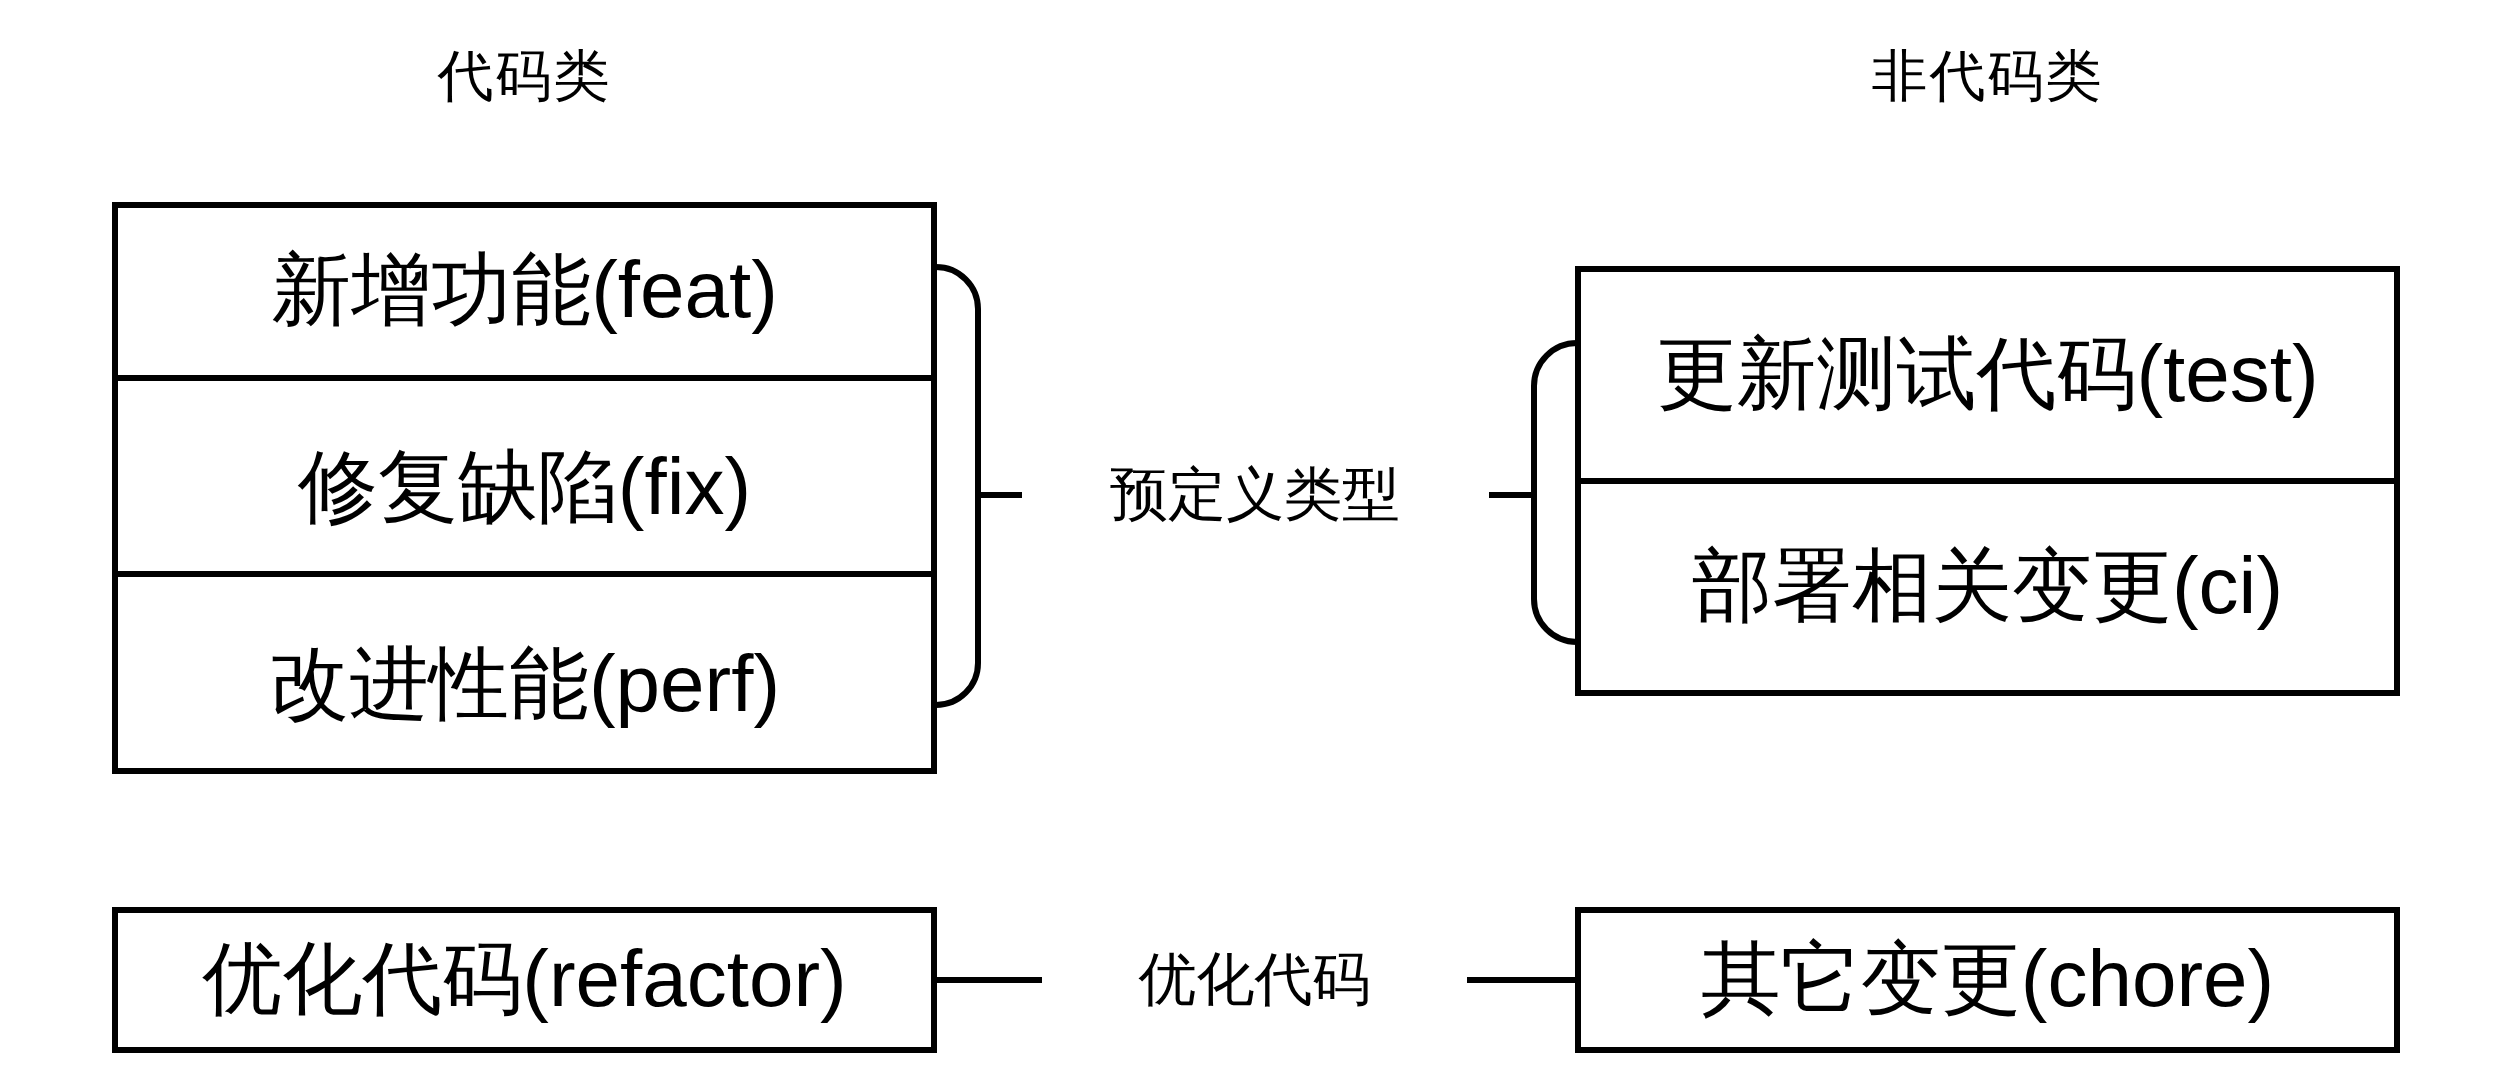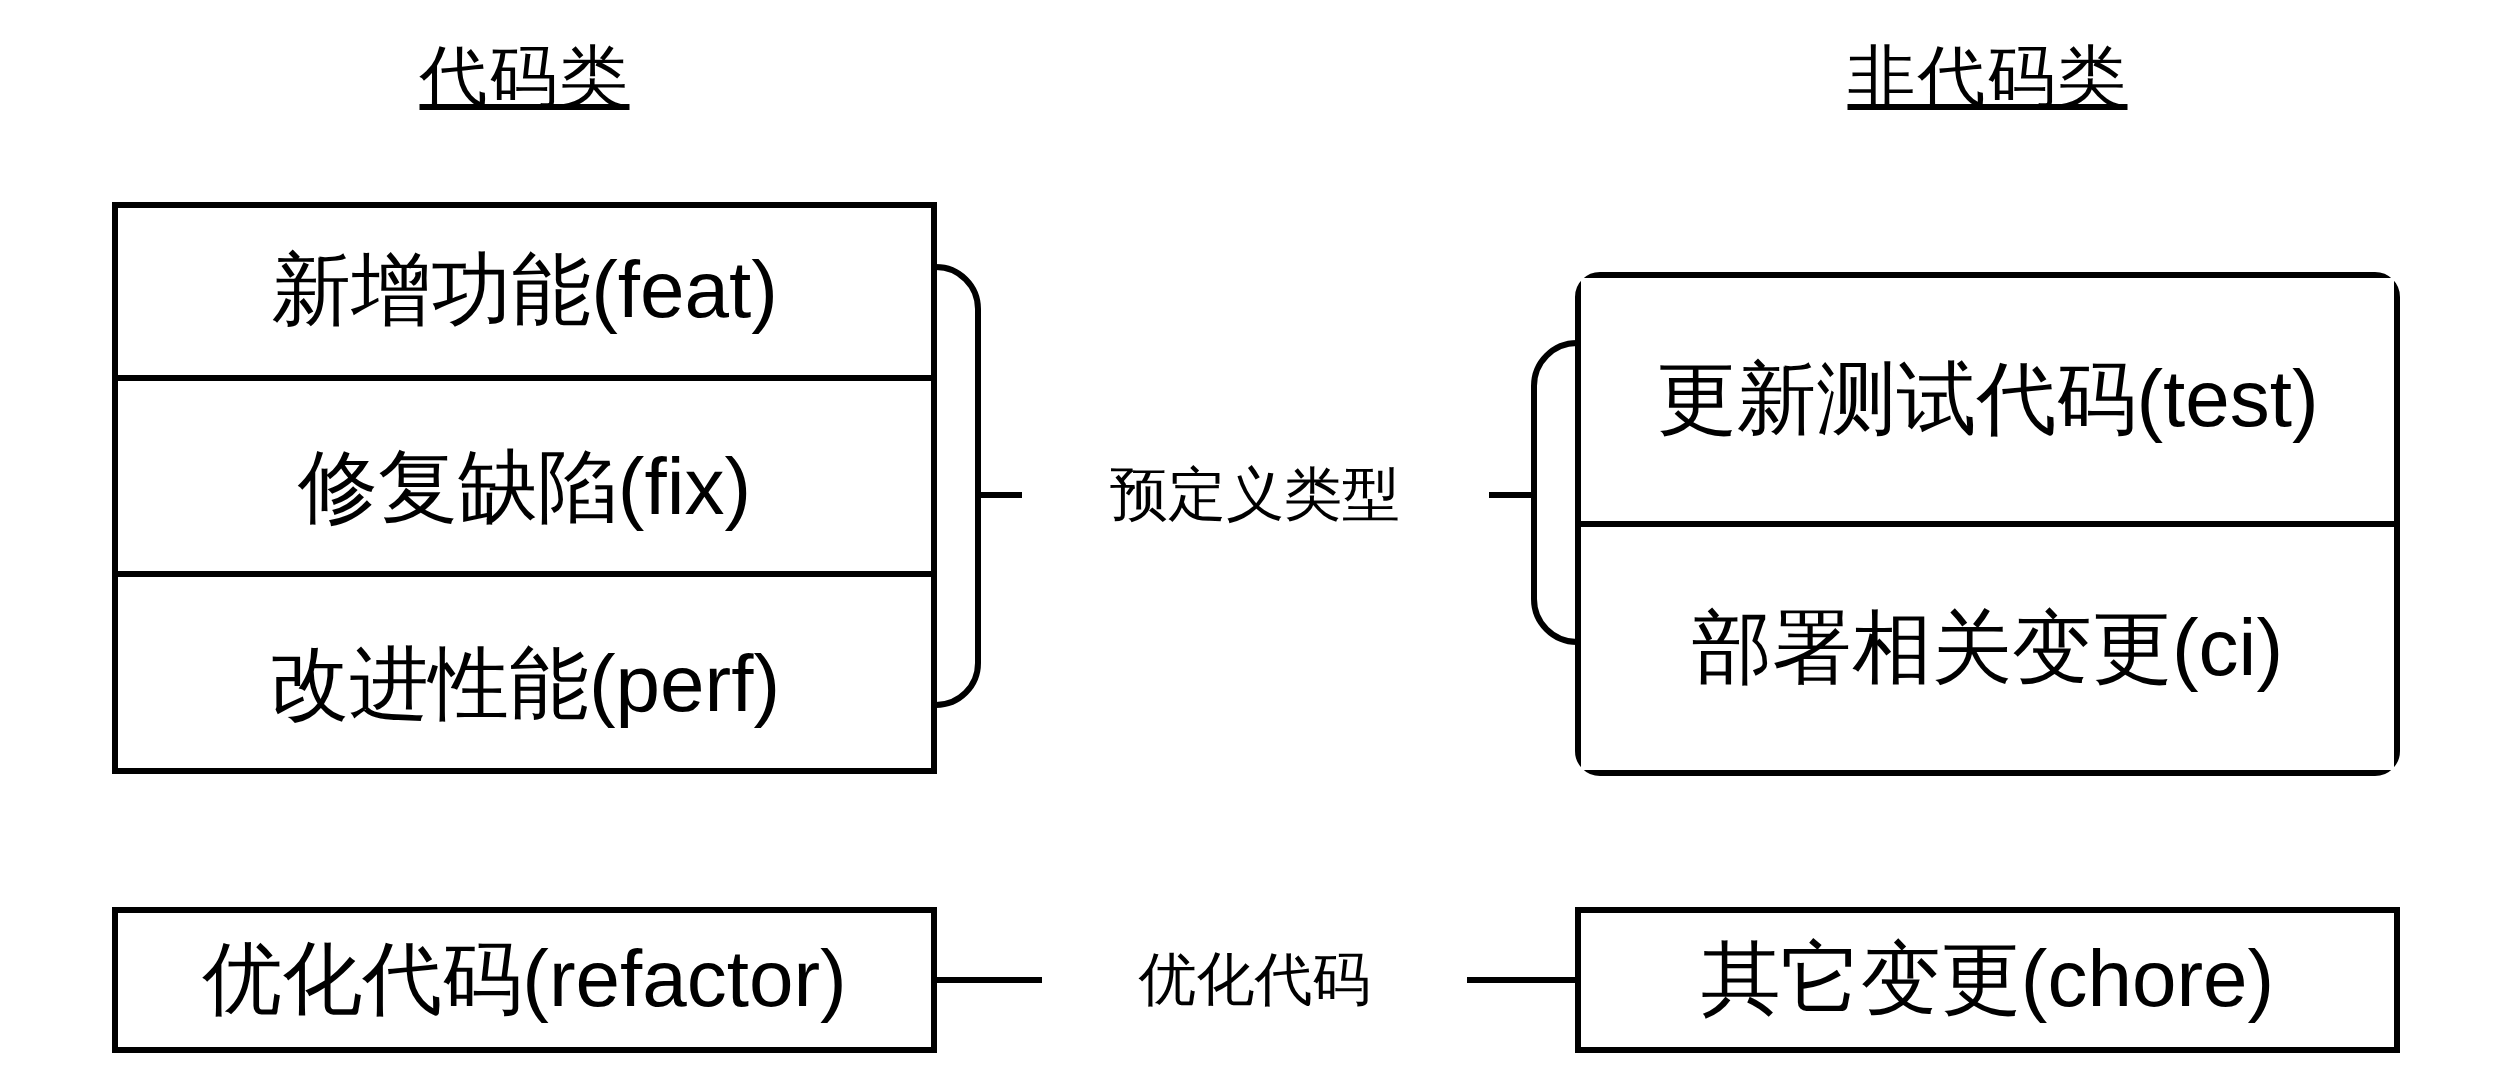--- a/index.html
+++ b/index.html
@@ -20,39 +20,38 @@
     background: var(--bg);
     overflow: hidden;
   }
   .col-title {
     position: absolute;
     width: 825px;
     height: 110px;
     display: flex;
     align-items: center;
     justify-content: center;
-    font-size: 68px;
+    font-size: 56px;
     font-weight: 500;
     letter-spacing: 2px;
     white-space: nowrap;
-    text-decoration: underline;
   }
   .title-left  { left: 112px; top: 22px; }
   .title-right { left: 1575px; top: 22px; }
 
   .stack {
     position: absolute;
     width: 825px;
     border: 6px solid var(--stroke);
     background: var(--bg);
     display: flex;
     flex-direction: column;
   }
   .stack-left  { left: 112px;  top: 202px; height: 572px; gap: 24px; }
-  .stack-right { left: 1575px; top: 272px; height: 504px; border-radius: 25px; }
+  .stack-right { left: 1575px; top: 266px; height: 430px; }
   .stack .row {
     flex: 1;
     display: flex;
     align-items: center;
     justify-content: center;
     font-size: 80px;
     white-space: nowrap;
     border-bottom: 6px solid var(--stroke);
     background: var(--bg);
   }

